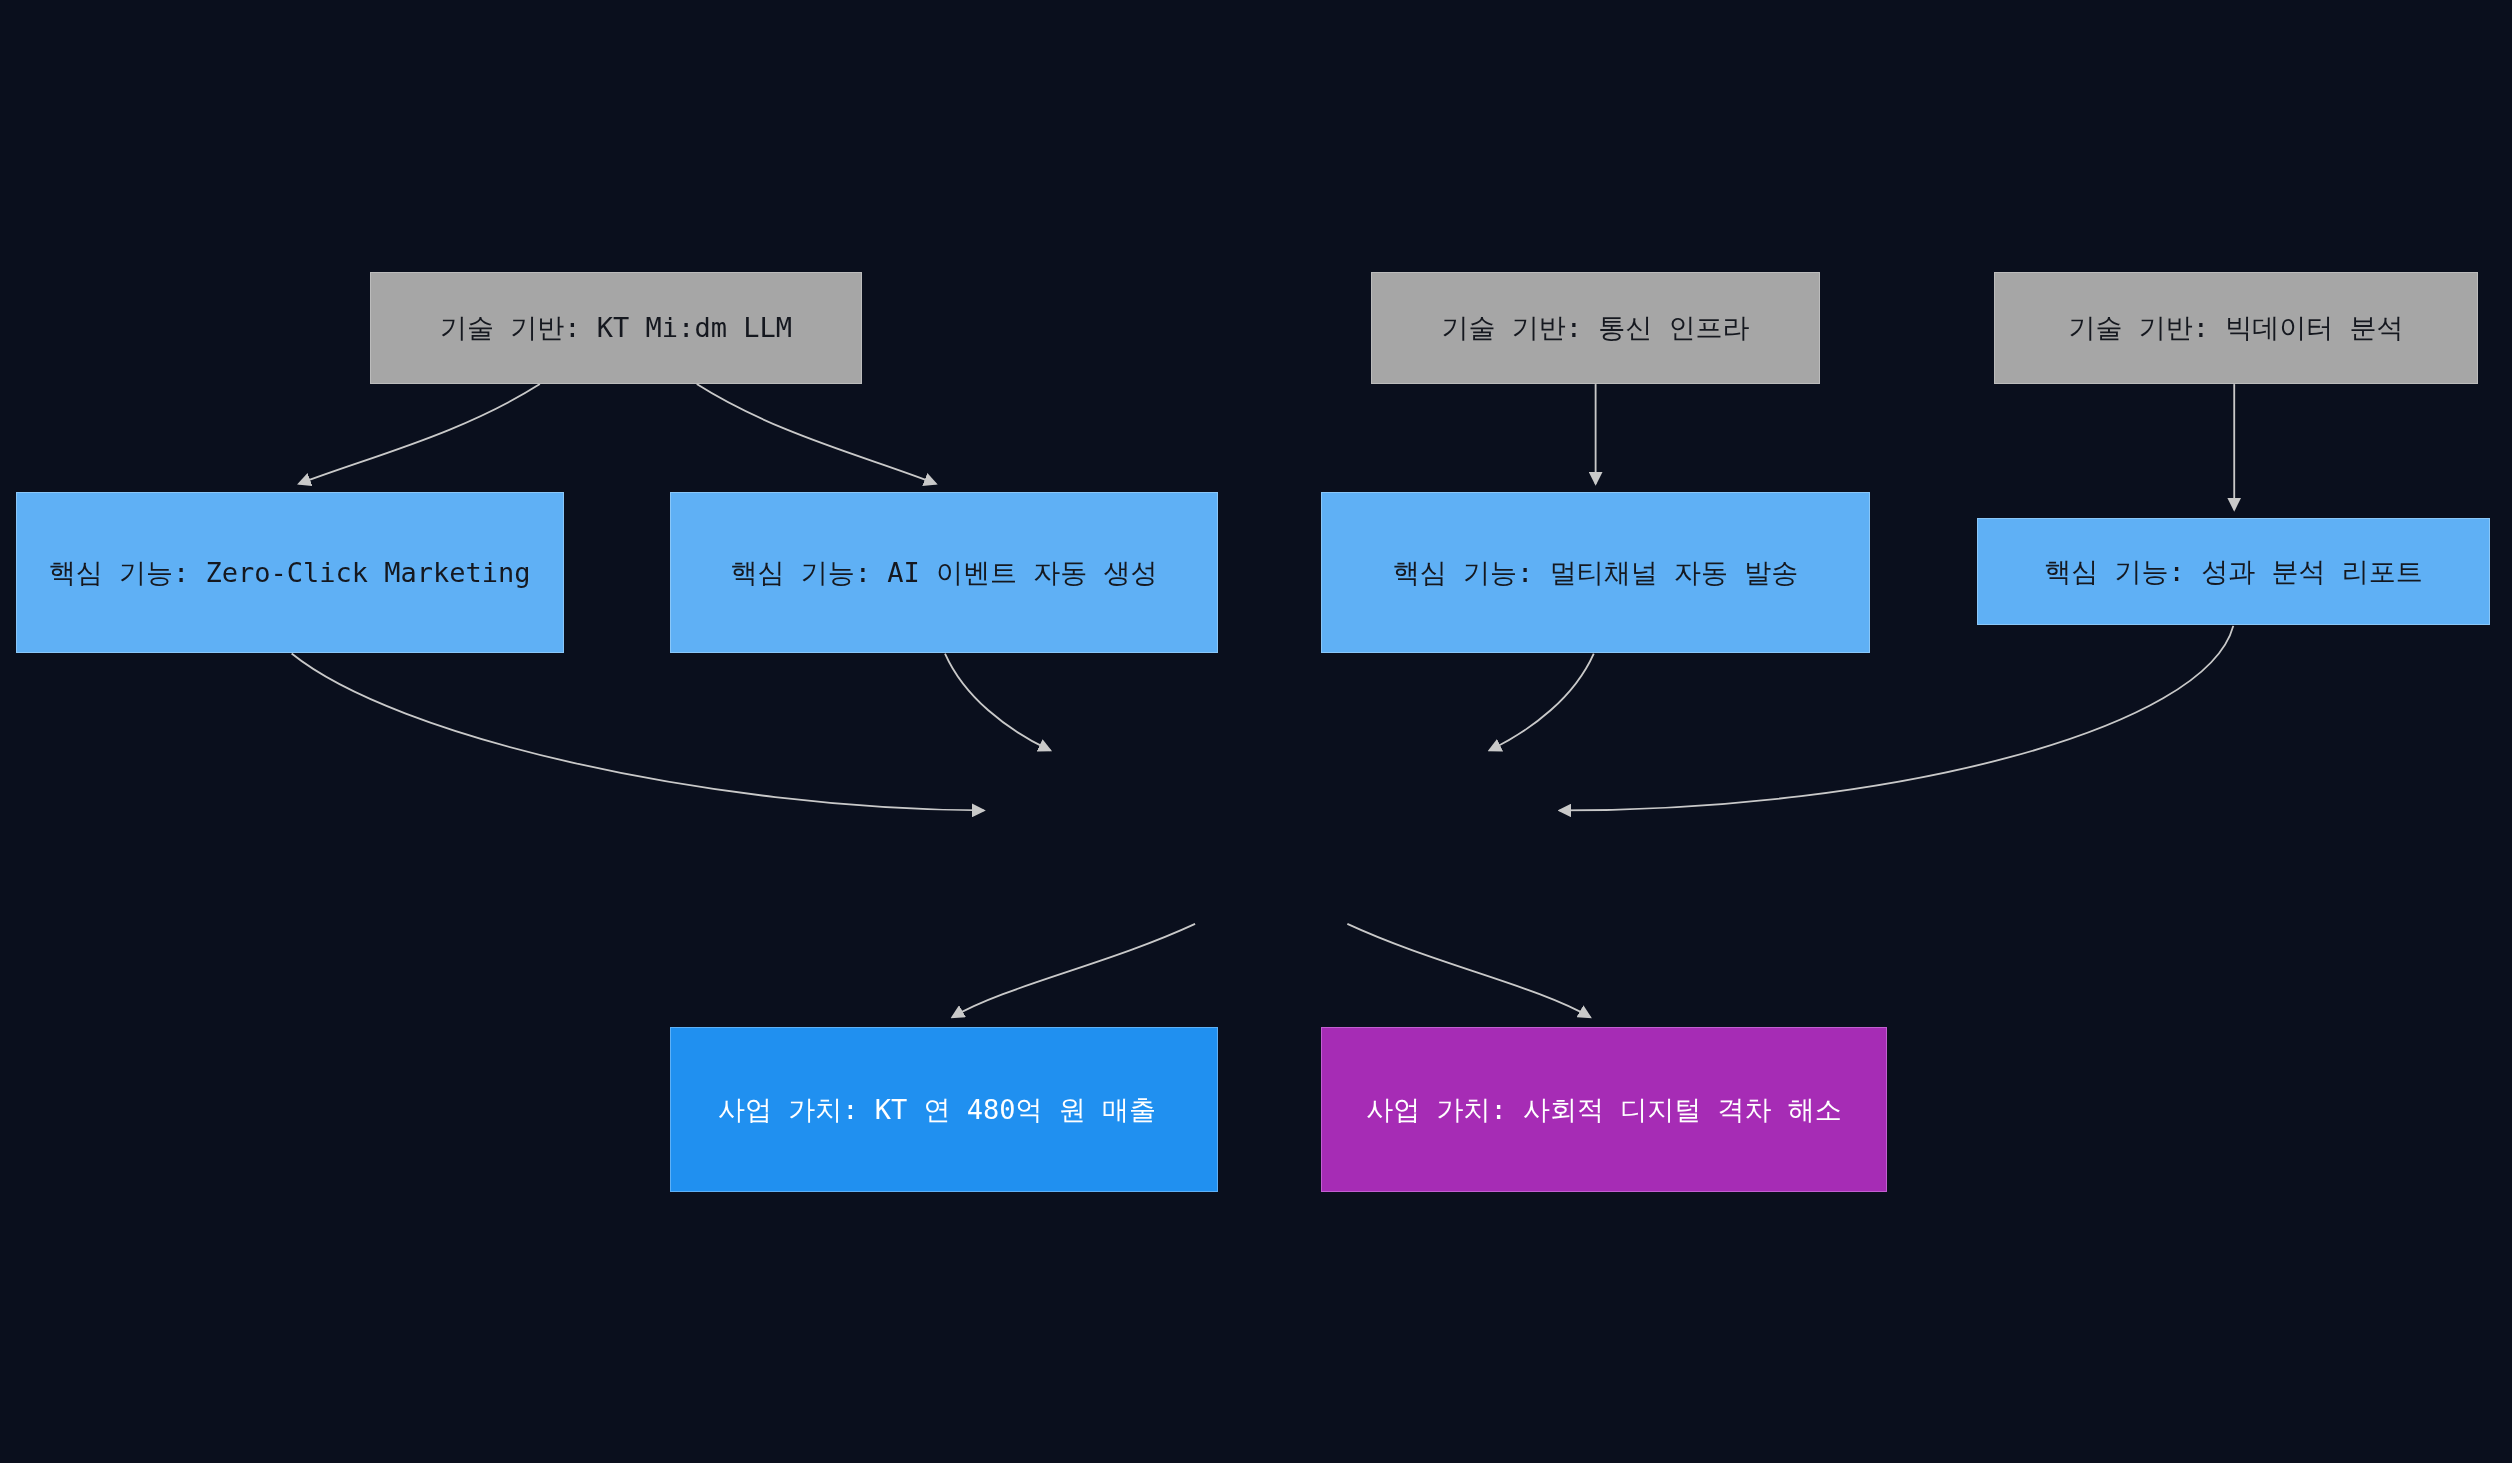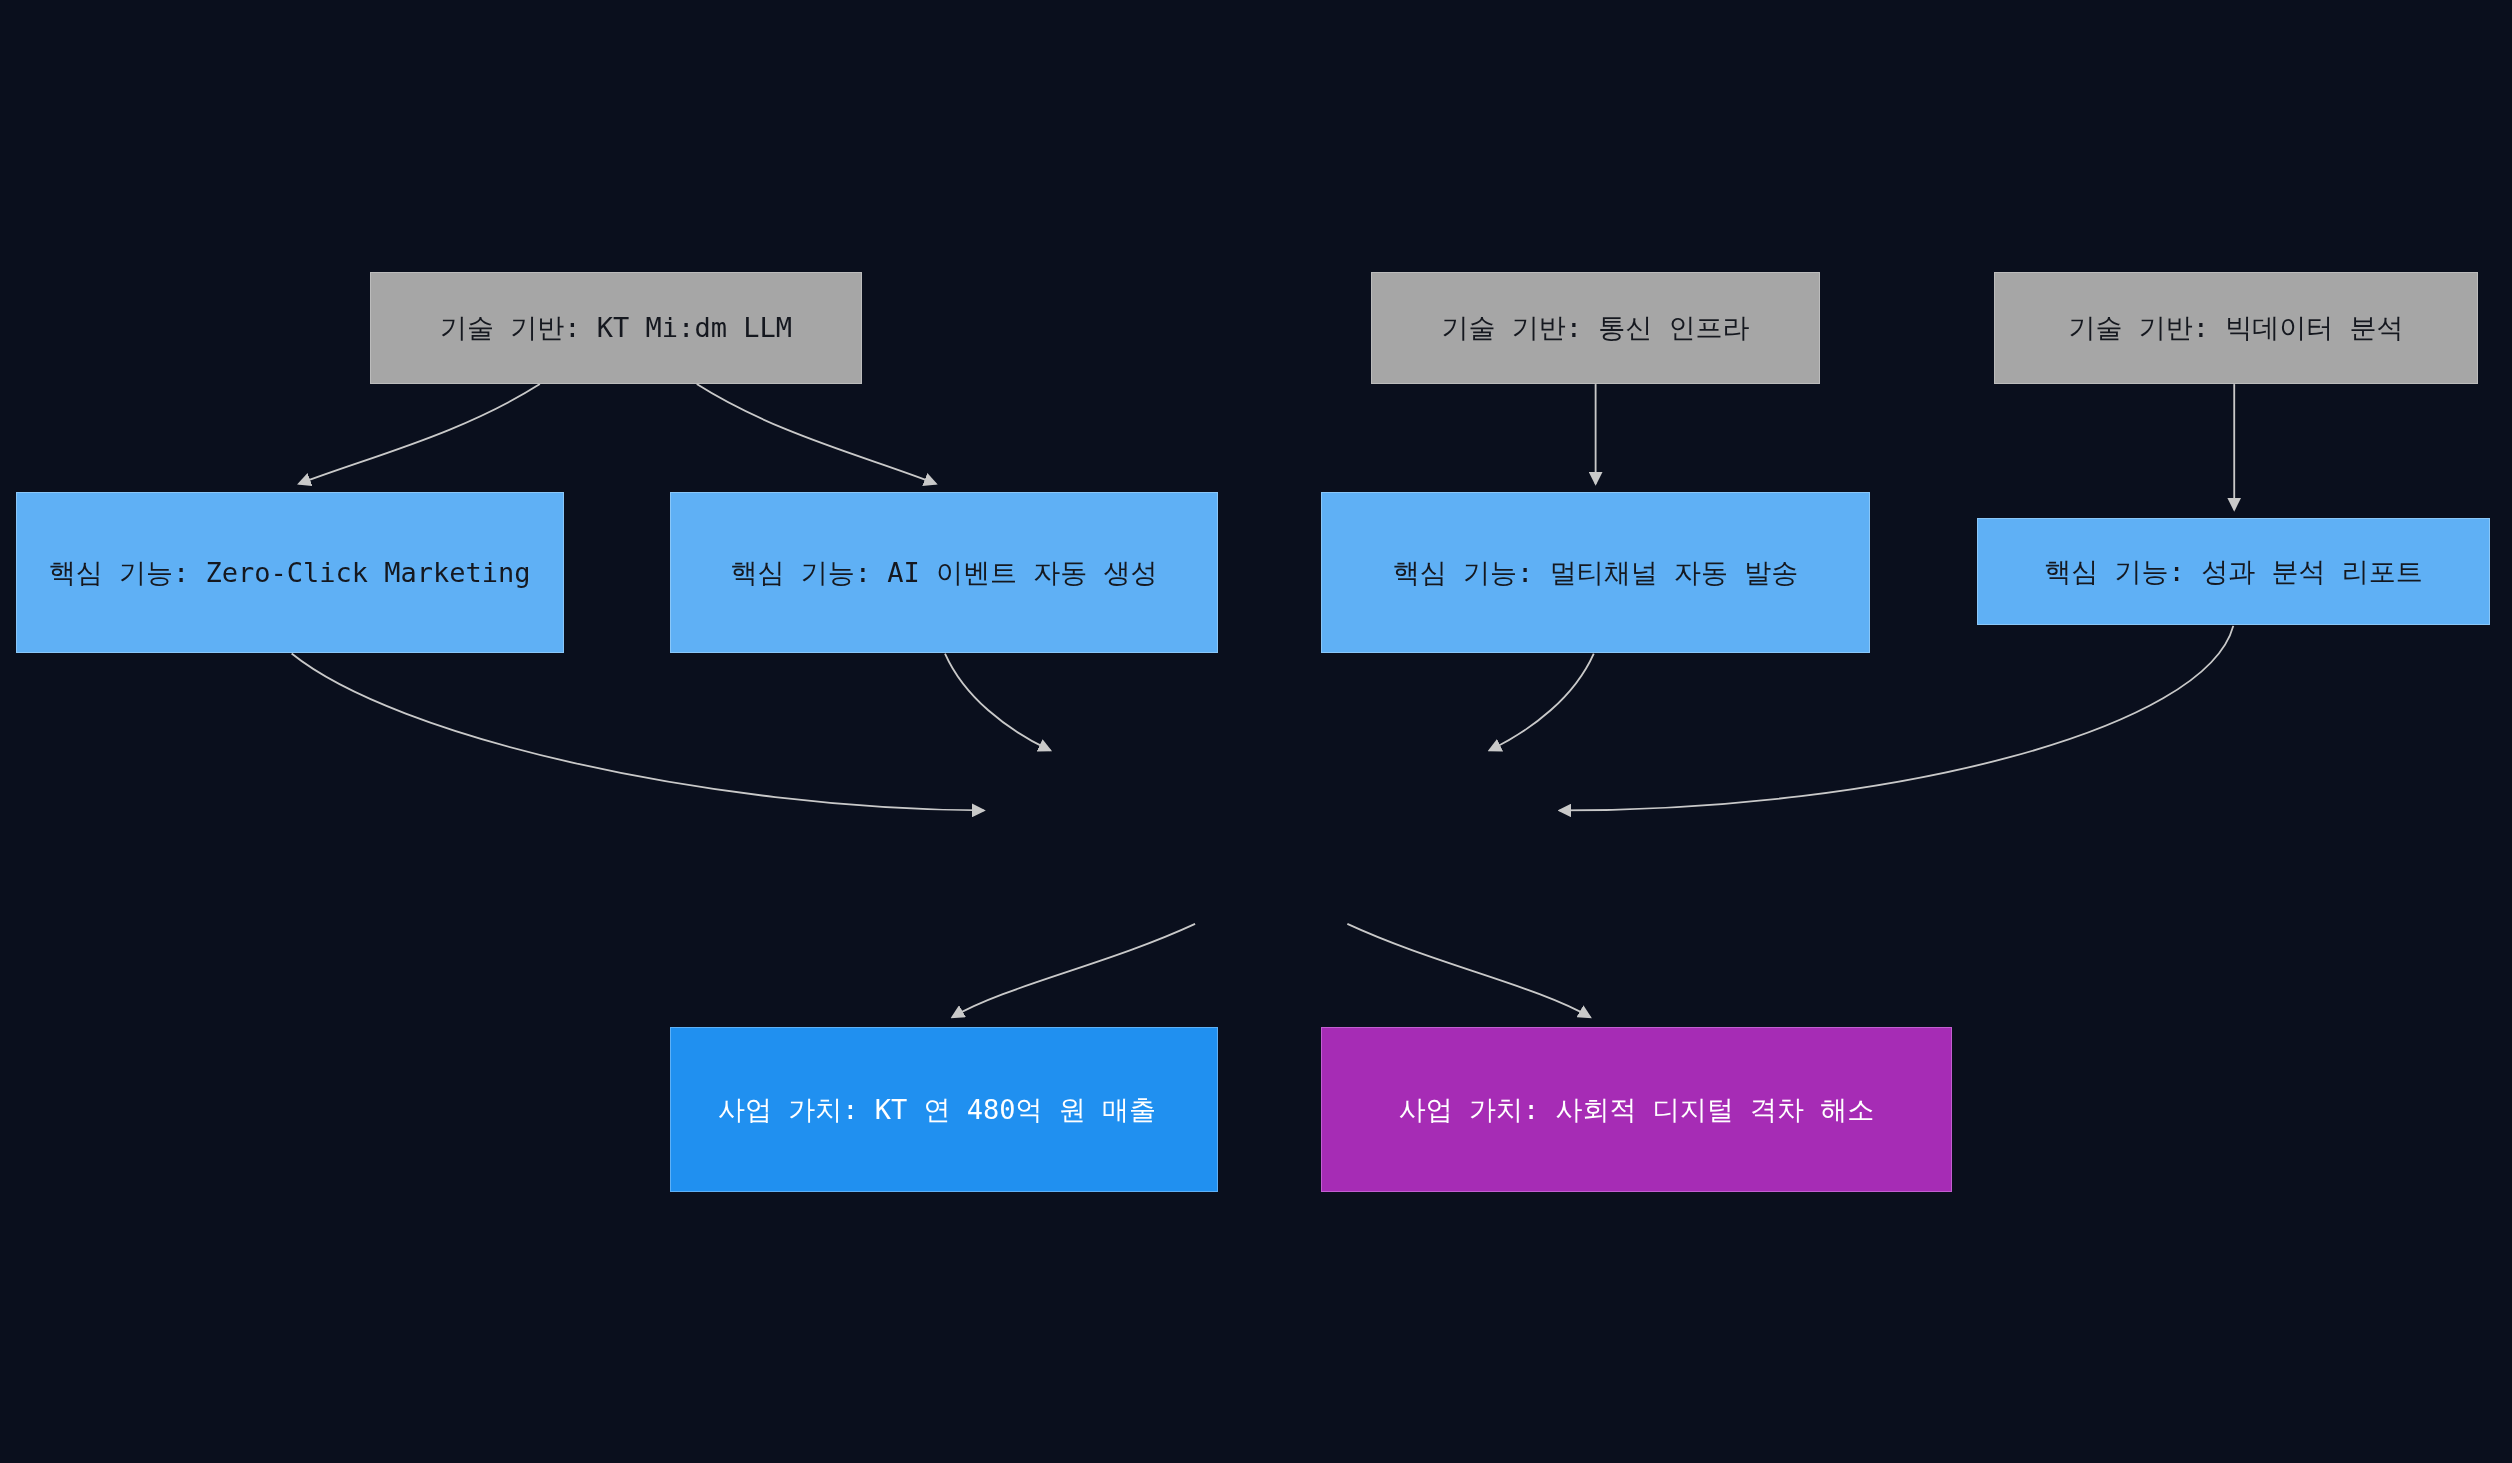--- a/index.html
+++ b/index.html
@@ -88,18 +88,18 @@
 
   <div class="node node-lblue" style="left:1977px;top:518px;width:513px;height:107px;">
     <span>핵심 기능: 성과 분석 리포트</span>
   </div>
 
 
   <div class="node node-blue" style="left:670px;top:1027px;width:548px;height:165px;">
     <span>사업 가치: KT 연 480억 원 매출</span>
   </div>
 
-  <div class="node node-purple" style="left:1321px;top:1027px;width:631px;height:165px;">
+  <div class="node node-purple" style="left:1321px;top:1027px;width:566px;height:165px;">
     <span>사업 가치: 사회적 디지털 격차 해소</span>
   </div>
 
 </div>
 
 
 </body></html>

